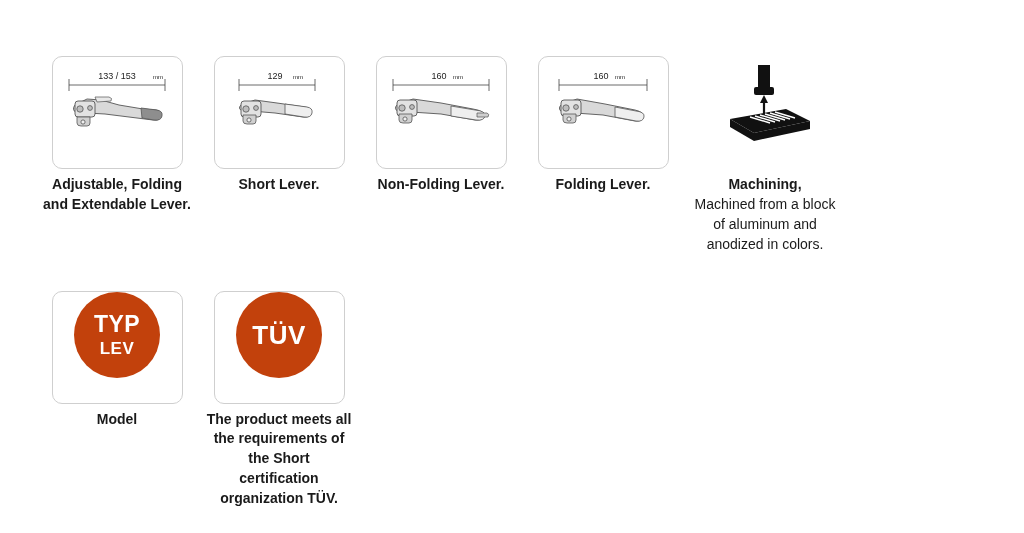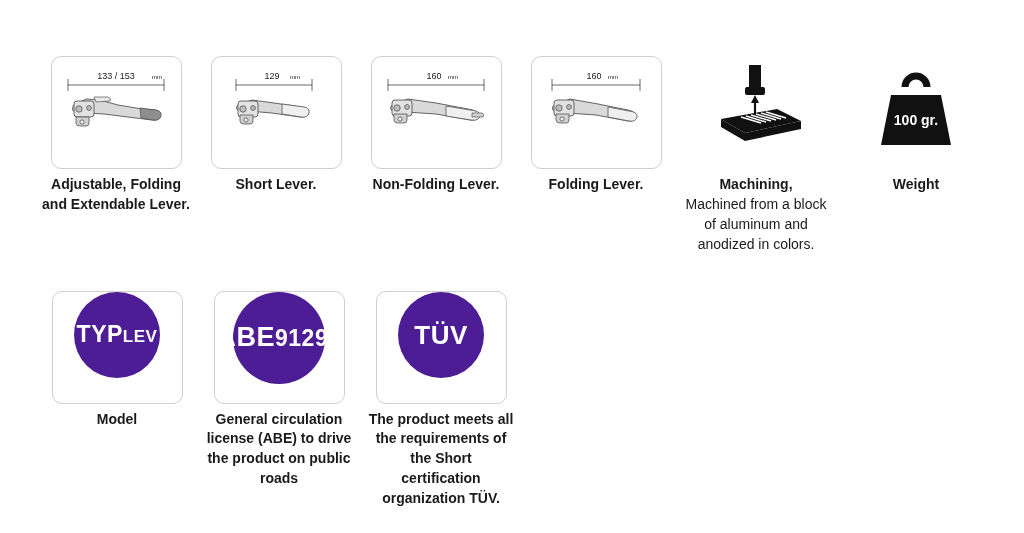--- a/index.html
+++ b/index.html
@@ -60,24 +60,24 @@
   }
   .cap .strong {
     font-weight: bold;
     display: block;
   }
   .row2 { margin-top: 36px; }
   .circle {
     width: 86px;
     height: 86px;
     border-radius: 50%;
-    background: #4c1d95;
+    background: #c2410c;
     color: #ffffff;
     display: flex;
-    flex-direction: row;
+    flex-direction: column;
     align-items: center;
     justify-content: center;
     line-height: 1;
   }
   .circle .l1 { font-size: 23px; font-weight: bold; letter-spacing: 0.5px; }
   .circle .l2 { font-size: 17px; font-weight: bold; margin-top: 4px; letter-spacing: 0.5px; }
   .circle.abe { width: 92px; height: 92px; }
   .circle.abe .l1 { font-size: 27px; font-weight: bold; }
   .circle.abe .l2 { font-size: 23px; font-weight: bold; margin-top: 2px; }
   .circle.tuv .l1 { font-size: 26px; font-weight: bold; }
@@ -221,62 +221,36 @@
         <div class="cap">
           <span class="strong">Machining,</span>
           <span class="cap sub" style="font-weight:normal">
             <span>Machined from a block</span><br>
             <span>of aluminum and</span><br>
             <span>anodized in colors.</span>
           </span>
         </div>
       </div>
 
-      <div class="cell">
-        <div class="box" style="border-color:transparent">
-          <svg width="110" height="100" viewBox="0 0 110 100">
-            <path d="M44,30 a11,11 0 1 1 22,0" fill="none" stroke="#111111" stroke-width="7"></path>
-            <path d="M30,38 L80,38 L90,88 L20,88 Z" fill="#111111"></path>
-            <text x="55" y="68" text-anchor="middle" fill="#ffffff" font-family="Liberation Sans, sans-serif" font-size="14" font-weight="bold">100 gr.</text>
-          </svg>
-        </div>
-        <div class="cap">
-          <span>Weight</span>
-        </div>
-      </div>
     </div>
 
     <div class="row row2">
 
       <div class="cell">
         <div class="box">
           <div class="circle">
             <span class="l1">TYP</span>
             <span class="l2">LEV</span>
           </div>
         </div>
         <div class="cap">
           <span>Model</span>
         </div>
       </div>
 
-      <div class="cell">
-        <div class="box">
-          <div class="circle abe">
-            <span class="l1">ABE</span>
-            <span class="l2">91294</span>
-          </div>
-        </div>
-        <div class="cap">
-          <span>General circulation</span><br>
-          <span>license (ABE) to drive</span><br>
-          <span>the product on public</span><br>
-          <span>roads</span>
-        </div>
-      </div>
 
       <div class="cell">
         <div class="box">
           <div class="circle tuv">
             <span class="l1">TÜV</span>
           </div>
         </div>
         <div class="cap">
           <span>The product meets all</span><br>
           <span>the requirements of</span><br>

